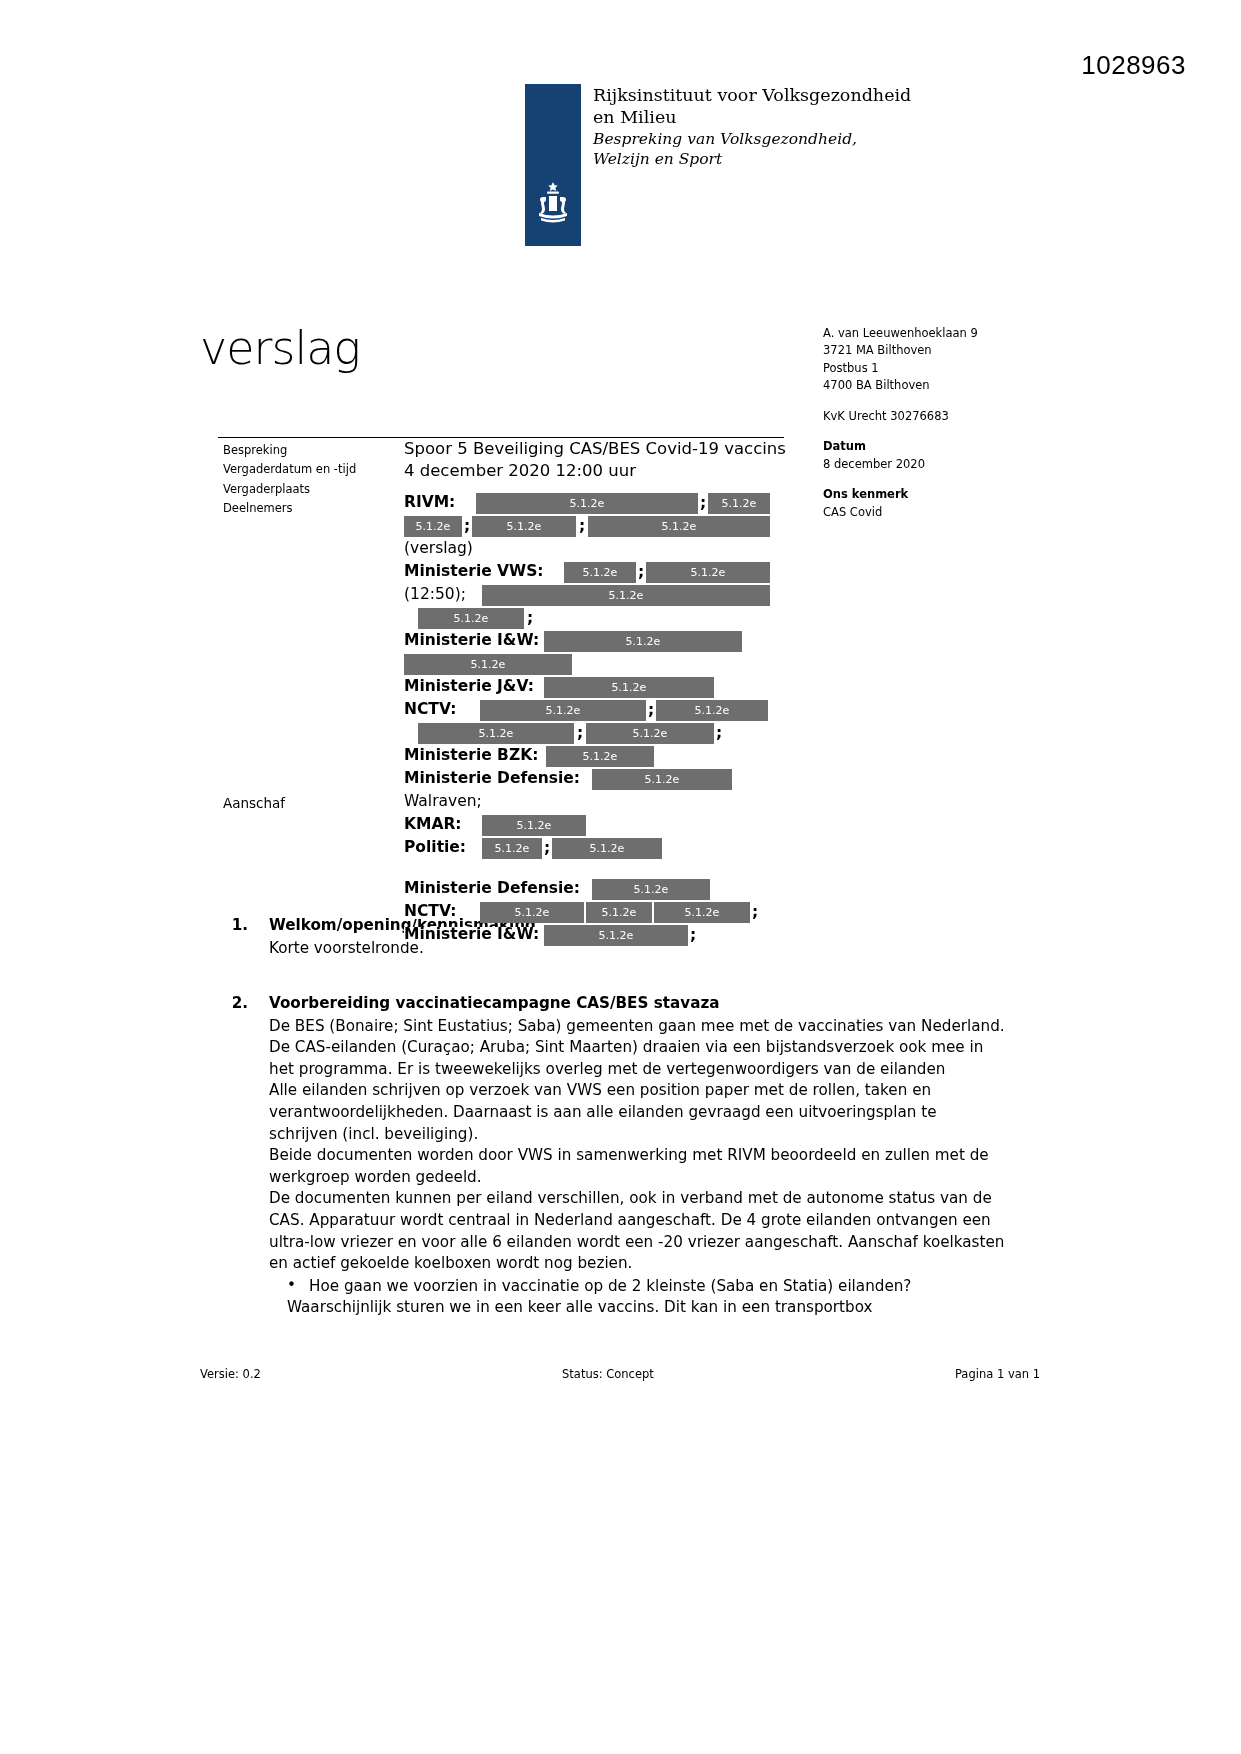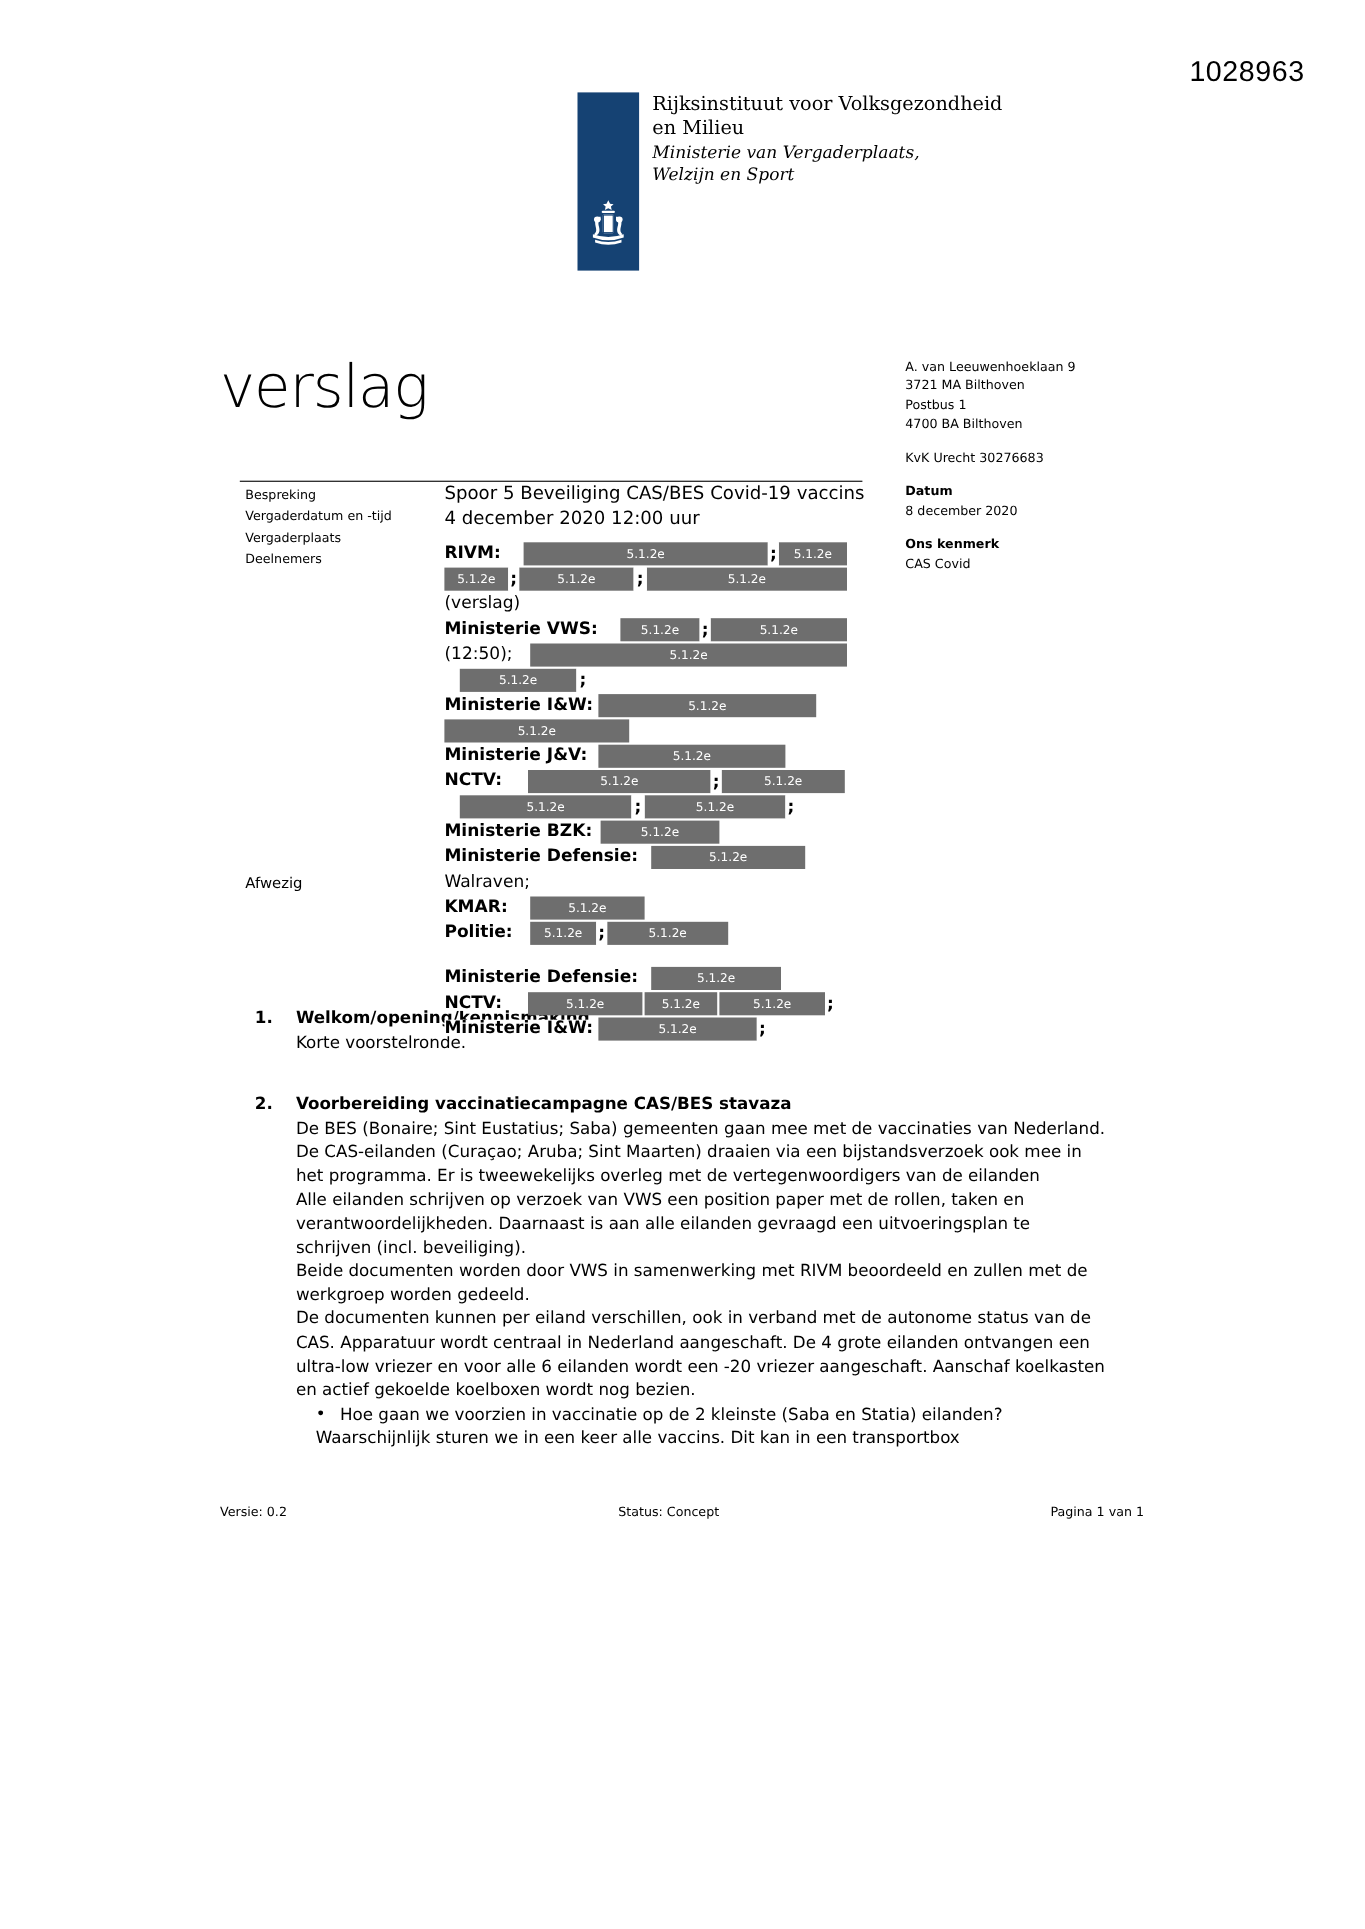--- a/index.html
+++ b/index.html
@@ -65,21 +65,21 @@
     font-style: italic;
     white-space: nowrap;
     line-height: 1.3;
   }
 
   
   .verslag {
     position: absolute;
     left: 200px;
     top: 325px;
-    font-size: 54px;
+    font-size: 46px;
     font-weight: 300;
     font-family: "DejaVu Sans", sans-serif;
     letter-spacing: -1px;
     line-height: 1;
   }
 
   
   .addr {
     position: absolute;
     left: 823px;
@@ -257,21 +257,21 @@
           <ellipse cx="10" cy="19.5" rx="3" ry="2.6"></ellipse>
           <ellipse cx="30" cy="19.5" rx="3" ry="2.6"></ellipse>
           <path d="M6 33 q14 5 28 0 l0 3 q-14 5 -28 0 z"></path>
           <path d="M8 38 q12 4 24 0 l0 2.4 q-12 4 -24 0 z"></path>
         </g>
       </svg>
     </div>
     <div class="logo-text">
       <div class="l1">Rijksinstituut voor Volksgezondheid</div>
       <div class="l1">en Milieu</div>
-      <div class="l2">Ministerie van Vergaderplaats,</div>
+      <div class="l2">Bespreking van Volksgezondheid,</div>
       <div class="l2">Welzijn en Sport</div>
     </div>
   </div>
 
   <div class="verslag">verslag</div>
 
   <div class="addr">
     <div>A. van Leeuwenhoeklaan 9</div>
     <div>3721 MA Bilthoven</div>
     <div>Postbus 1</div>
@@ -287,21 +287,21 @@
     </div>
   </div>
 
   <div class="rule"></div>
 
   <div class="meta-labels">
     <div>Bespreking</div>
     <div>Vergaderdatum en -tijd</div>
     <div>Vergaderplaats</div>
     <div>Deelnemers</div>
-    <div class="afwezig">Afwezig</div>
+    <div class="afwezig">Aanschaf</div>
   </div>
 
   <div class="meta-values">
     <div class="mv-title">Spoor 5 Beveiliging CAS/BES Covid-19 vaccins</div>
     <div class="mv-title">4 december 2020 12:00 uur</div>
 
     <div class="parts">
 
       <div class="prow">
         <span class="org">RIVM:</span>

